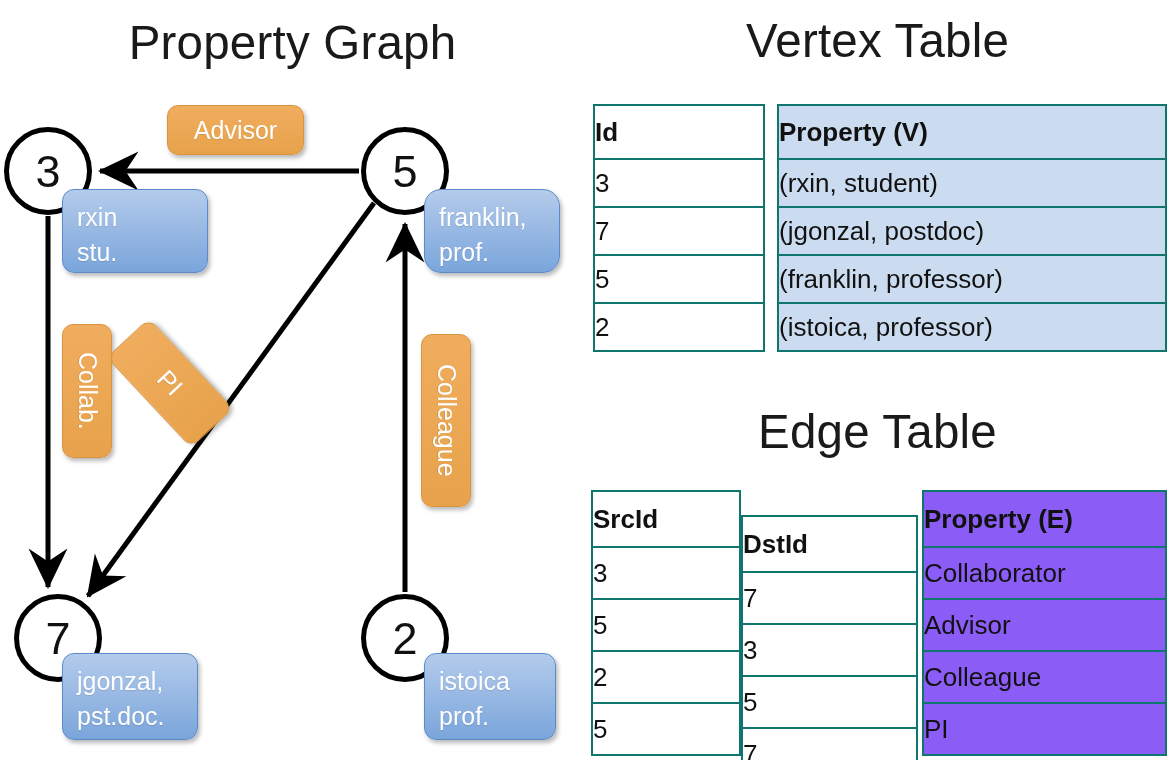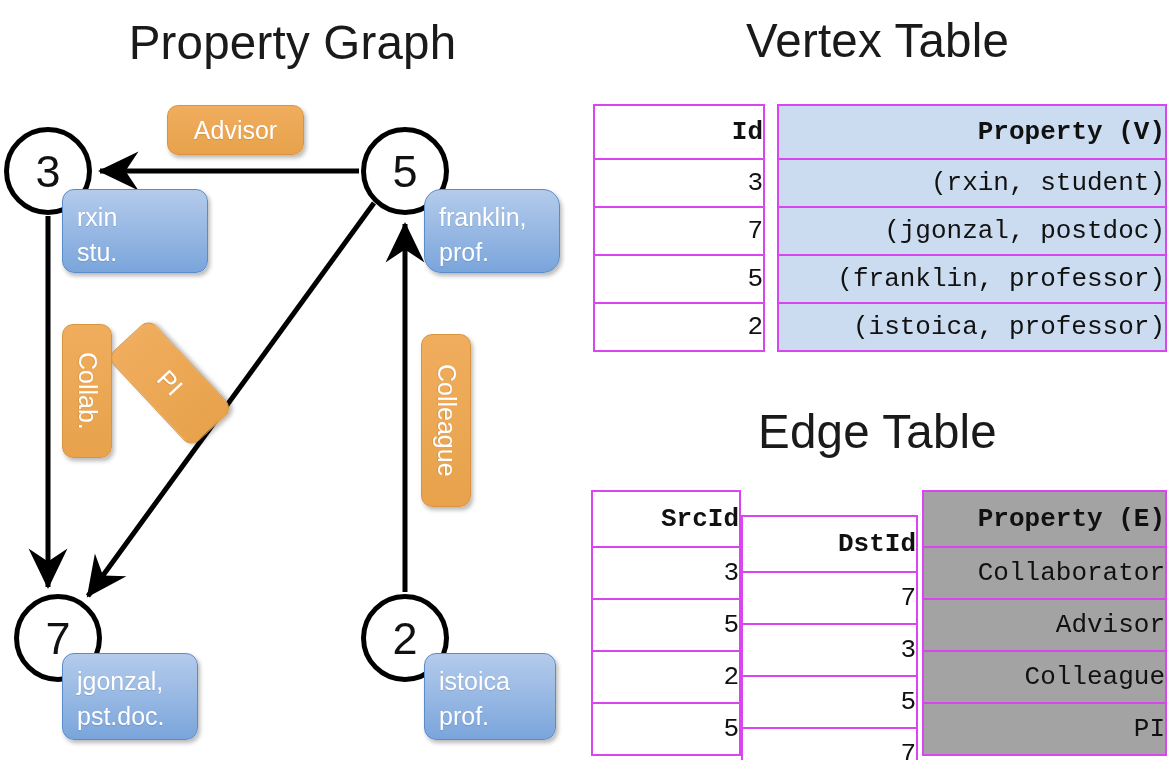--- a/index.html
+++ b/index.html
@@ -141,38 +141,37 @@
 
   
   .tbl-block {
     position: absolute;
     border-collapse: collapse;
     font-family: "Liberation Sans", sans-serif;
     font-weight: 300;
     table-layout: fixed;
   }
   .tbl-block td, .tbl-block th {
-    border: 2px solid #d946ef;
-    text-align: right;
+    border: 2px solid #0f766e;
+    text-align: left;
     font-weight: 300;
     font-size: 26px;
     color: #111111;
     padding: 0;
     height: 46px;
     vertical-align: middle;
     background: #ffffff;
-    font-family: Liberation Mono, monospace;
   }
   .tbl-block th {
     font-weight: 700;
     font-size: 26px;
     height: 52px;
   }
   .fill-blue td, .fill-blue th { background: #ccdcf0; }
-  .fill-peach td, .fill-peach th { background: #a3a3a3; margin-left: 36px; }
+  .fill-peach td, .fill-peach th { background: #8b5cf6; margin-left: 36px; }
 
   
   #vt-id     { left: 593px;  top: 104px; width: 172px; }
   #vt-prop   { left: 777px;  top: 104px; width: 390px; }
 
   
   #et-src    { left: 591px;  top: 490px; width: 150px; }
   #et-dst    { left: 741px;  top: 515px; width: 177px; }
   #et-prop   { left: 922px;  top: 490px; width: 245px; }
   #et-src td, #et-src th, #et-dst td, #et-dst th,

